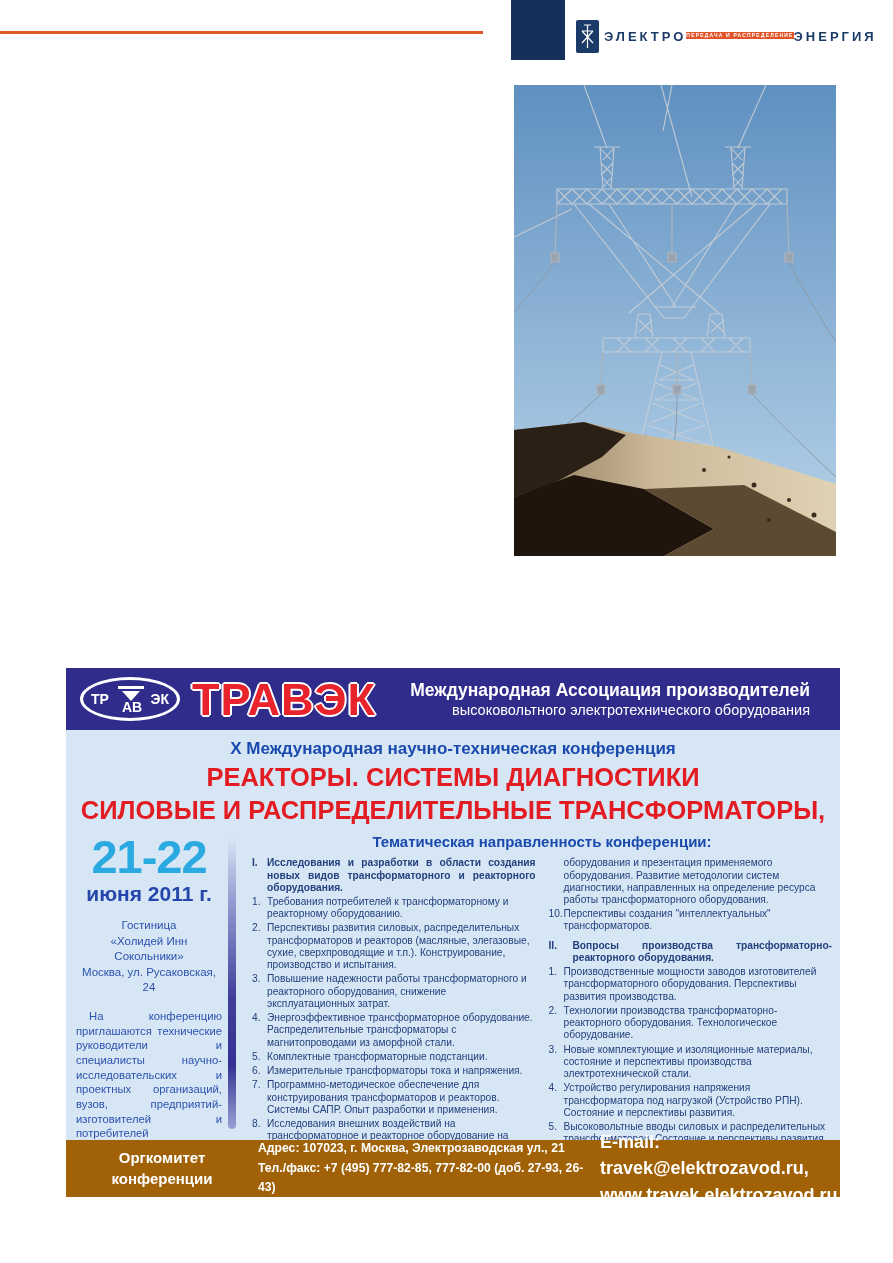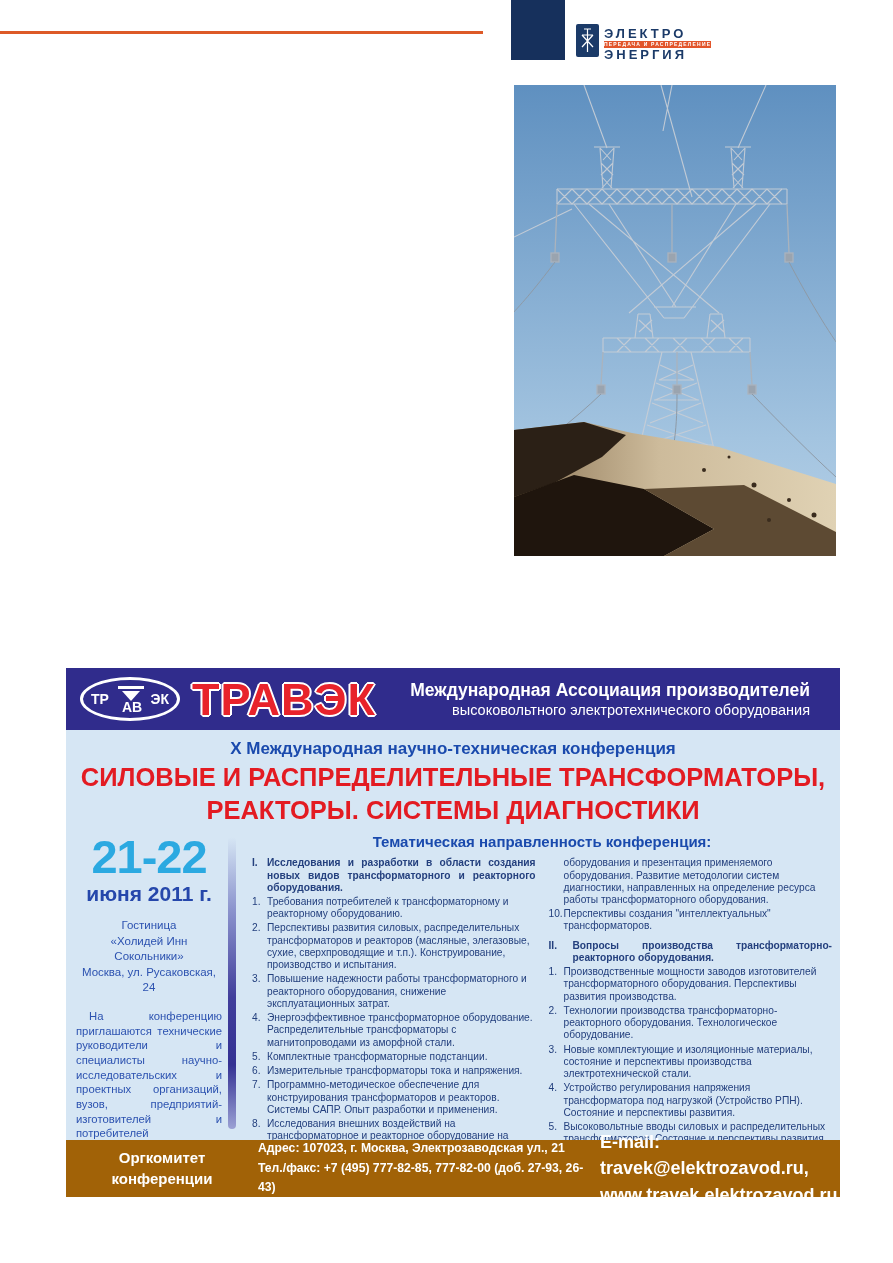--- a/index.html
+++ b/index.html
@@ -5,21 +5,21 @@
   * { margin:0; padding:0; box-sizing:border-box; }
   html,body { background:#ffffff; }
   body { font-family:"Liberation Sans", sans-serif; }
   .page { position:relative; width:893px; height:1263px; background:#fff; overflow:hidden; margin:0 auto; }
 
   
   .rule-orange { position:absolute; left:0; top:31px; width:483px; height:3px; background:#dd5a28; }
   .corner-navy { position:absolute; left:511px; top:0; width:54px; height:60px; background:#16305c; }
   .ee-logo { position:absolute; left:576px; top:20px; display:flex; align-items:center; gap:5px; }
   .ee-icon { width:23px; height:33px; background:#1b3a68; border-radius:2px; display:flex; align-items:center; justify-content:center; }
-  .ee-text { display:flex; flex-direction:column;margin-top:8px; }
+  .ee-text { display:flex; flex-direction:row; }
   .ee-line1, .ee-line3 { font-size:13px; font-weight:bold; color:#1b3a68; letter-spacing:3px; line-height:12px; }
   .ee-strip { background:#e2552b; color:#fff; font-size:5px; font-weight:bold; letter-spacing:1.2px; text-align:center; line-height:7px; height:7px; margin:1px 0; }
 
   
   .photo { position:absolute; left:514px; top:85px; width:322px; height:471px; }
   .photo svg { display:block; width:100%; height:100%; }
 
   
   .conf { position:absolute; left:66px; top:668px; width:774px; }
 
@@ -164,40 +164,40 @@
       <div class="brand">ТРАВЭК</div>
       <div class="assoc">
         <div class="assoc-1">Международная Ассоциация производителей</div>
         <div class="assoc-2">высоковольтного электротехнического оборудования</div>
       </div>
     </div>
 
     <div class="conf-body">
       <div class="kicker">Х Международная научно-техническая конференция</div>
       <div class="conf-title">
+        <div>РЕАКТОРЫ. СИСТЕМЫ ДИАГНОСТИКИ</div>
         <div>СИЛОВЫЕ И РАСПРЕДЕЛИТЕЛЬНЫЕ ТРАНСФОРМАТОРЫ,</div>
-        <div>РЕАКТОРЫ. СИСТЕМЫ ДИАГНОСТИКИ</div>
       </div>
 
       <div class="row">
         <div class="leftcol">
           <div class="dates">21-22</div>
           <div class="month">июня 2011 г.</div>
           <div class="venue">
             <div>Гостиница</div>
             <div>«Холидей Инн Сокольники»</div>
             <div>Москва, ул. Русаковская, 24</div>
           </div>
           <div class="invite">На конференцию приглашаются технические руководители и специалисты научно-исследовательских и проектных организаций, вузов, предприятий-изготовителей и потребителей электротехнического оборудования из России, СНГ и зарубежных стран.</div>
         </div>
 
         <div class="divider"></div>
 
         <div class="topics">
-          <div class="topics-heading">Тематическая направленность конференция:</div>
+          <div class="topics-heading">Тематическая направленность конференции:</div>
           <div class="cols">
             <div class="col">
               <div class="t-item t-bold">
                   <span class="t-label">I.</span>
                   <span class="t-text">Исследования и разработки в области создания новых видов трансформаторного и реакторного оборудования.</span>
                 </div>
               <div class="t-item">
                   <span class="t-label">1.</span>
                   <span class="t-text">Требования потребителей к трансформаторному и реакторному оборудованию.</span>
                 </div>

